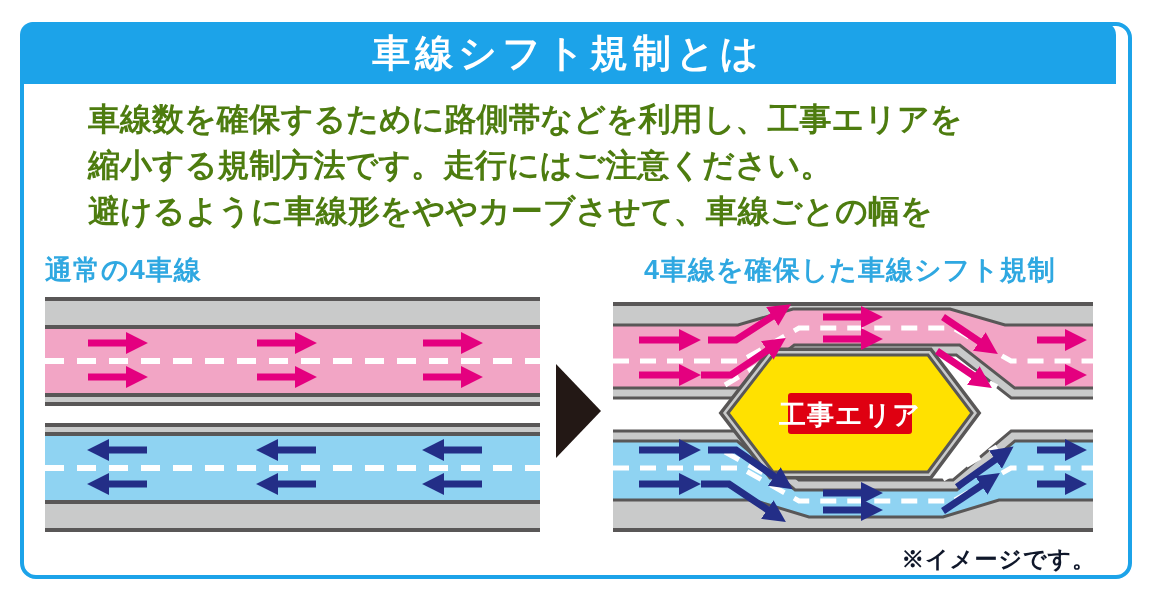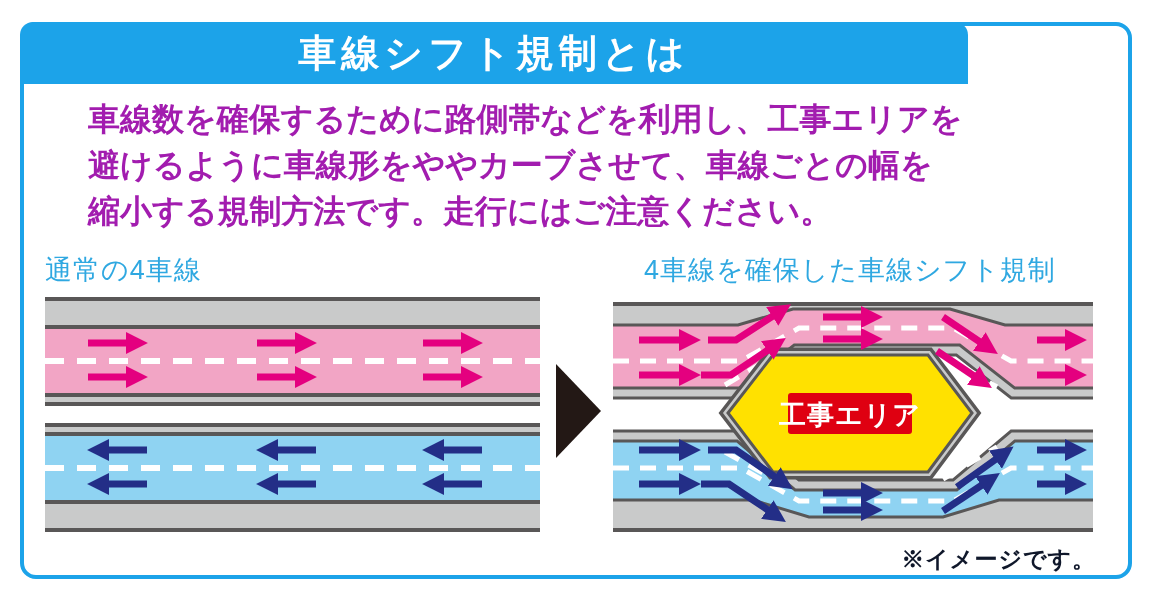--- a/index.html
+++ b/index.html
@@ -5,33 +5,33 @@
   html,body{margin:0;padding:0;background:#ffffff;}
   .stage{
     position:relative;width:1152px;height:604px;background:#ffffff;overflow:hidden;
     font-family:"Liberation Sans",sans-serif;
   }
   .frame{
     position:absolute;left:20px;top:22px;width:1112px;height:557px;
     border:4px solid #1CA3E9;border-radius:16px;background:#ffffff;box-sizing:border-box;
   }
   .titlebar{
-    position:absolute;left:20px;top:22px;width:948px;height:62px;
+    position:absolute;left:20px;top:22px;width:1096px;height:62px;
     background:#1CA3E9;border-radius:13px 13px 0 0;
     display:flex;align-items:center;justify-content:center;box-sizing:border-box;
   }
   .title{
     color:#ffffff;font-size:38px;font-weight:bold;letter-spacing:5px;line-height:1;
   }
   .desc{
     position:absolute;left:88px;top:96px;width:1000px;
-    font-size:32px;font-weight:bold;color:#a21caf;line-height:46px;letter-spacing:0px;
+    font-size:32px;font-weight:bold;color:#4d7c0f;line-height:46px;letter-spacing:0px;
   }
   .diagram-label{
-    position:absolute;font-size:27px;font-weight:normal;color:#2FA8E1;letter-spacing:1px;
+    position:absolute;font-size:27px;font-weight:bold;color:#2FA8E1;letter-spacing:1px;
   }
   .label-left{left:45px;top:252px;}
   .label-right{left:644px;top:252px;}
   .svgwrap{position:absolute;}
   .svg-left{left:45px;top:297px;}
   .svg-right{left:613px;top:297px;}
   .triangle{
     position:absolute;left:556px;top:364px;width:0;height:0;
     border-top:47px solid transparent;border-bottom:47px solid transparent;
     border-left:45px solid #231815;
@@ -47,22 +47,22 @@
 <div class="stage">
 
   <div class="frame"></div>
 
   <div class="titlebar">
     <span class="title">車線シフト規制とは</span>
   </div>
 
   <div class="desc">
     <div>車線数を確保するために路側帯などを利用し、工事エリアを</div>
+    <div>縮小する規制方法です。走行にはご注意ください。</div>
     <div>避けるように車線形をややカーブさせて、車線ごとの幅を</div>
-    <div>縮小する規制方法です。走行にはご注意ください。</div>
   </div>
 
   <div class="diagram-label label-left">通常の4車線</div>
   <div class="diagram-label label-right">4車線を確保した車線シフト規制</div>
 
   <svg class="svgwrap svg-left" width="495" height="235" viewBox="0 0 495 235">
     <defs>
       <marker id="mL" viewBox="0 0 10 10" refX="2" refY="5" markerWidth="3.2" markerHeight="3.2" orient="auto">
         <path d="M0,0 L10,5 L0,10 z" fill="#E4007F"></path>
       </marker>

